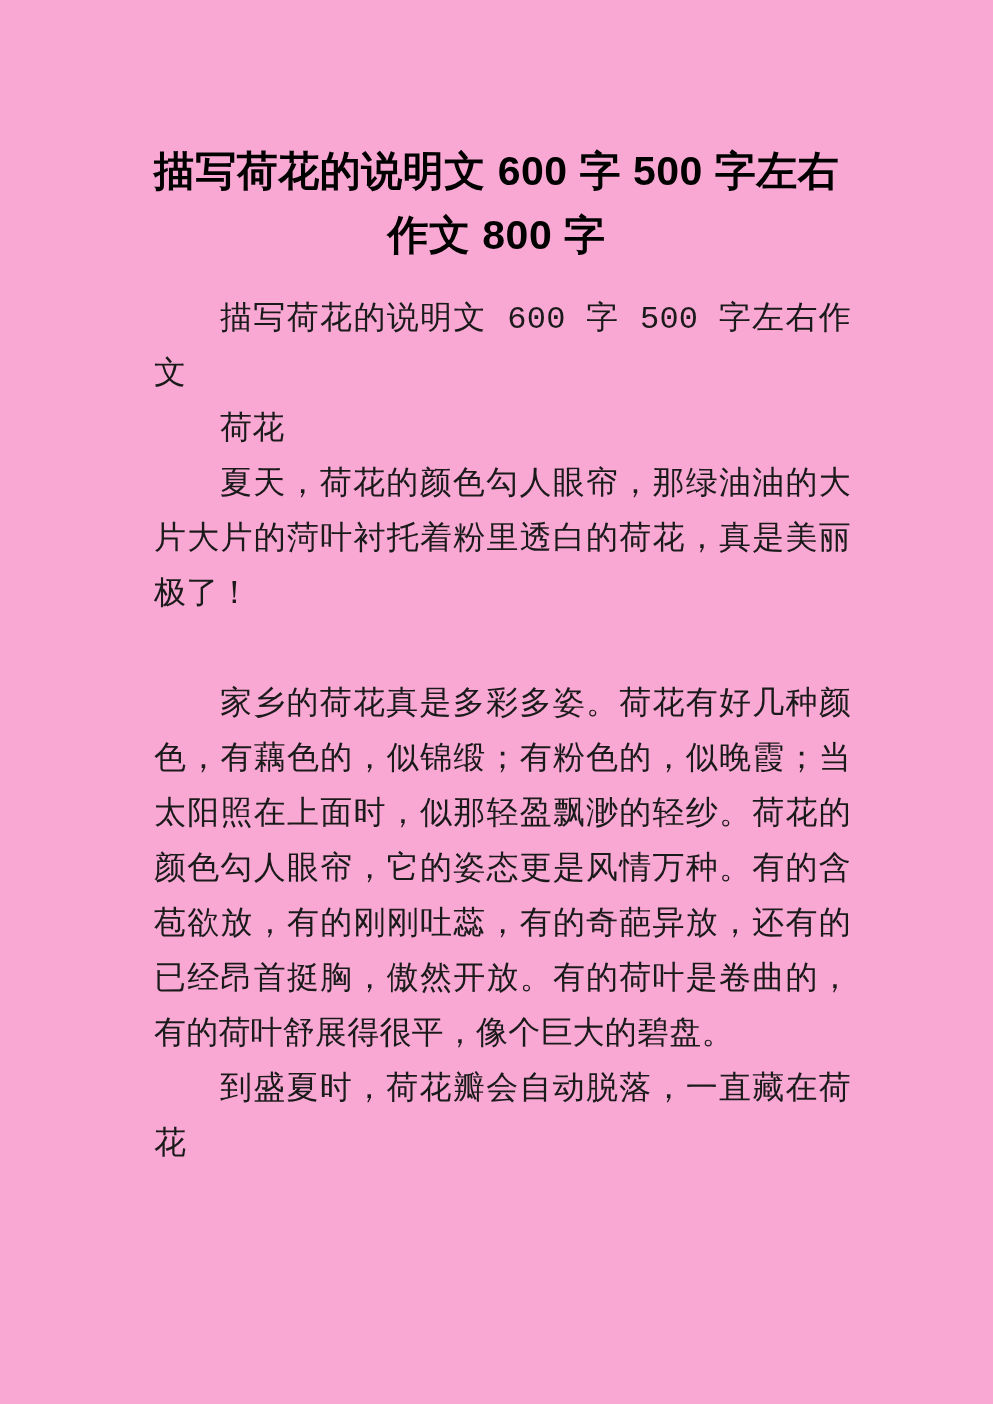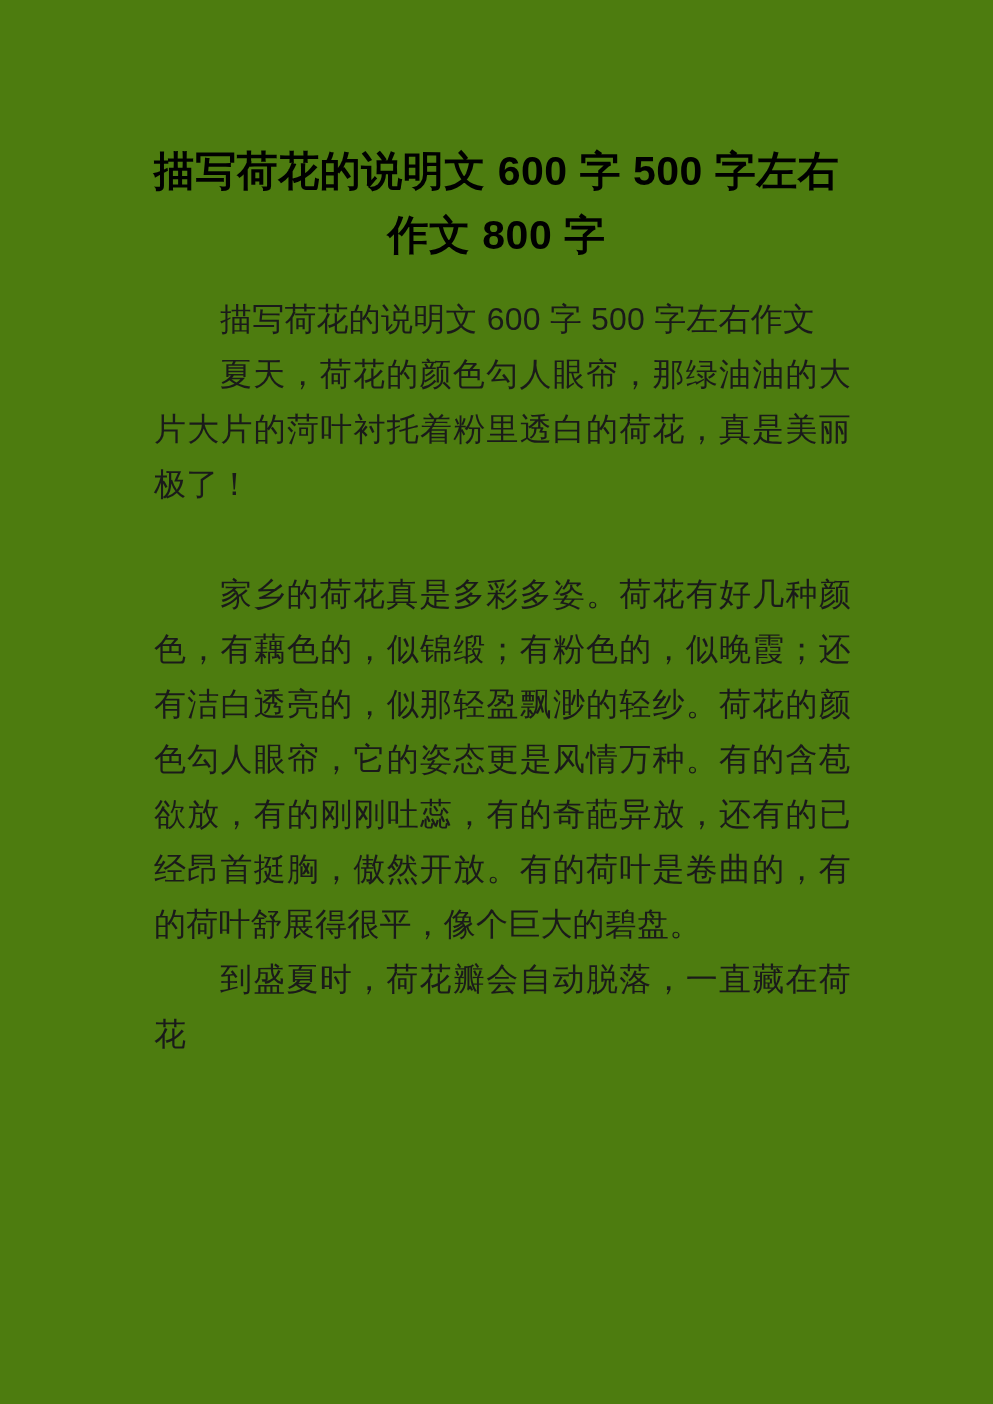--- a/index.html
+++ b/index.html
@@ -14,21 +14,21 @@
     overflow: hidden;
     font-family: "DejaVu Serif", serif;
     color: #000000;
     -webkit-font-smoothing: antialiased;
   }
 
   .page {
     width: 993px;
     height: 1404px;
     box-sizing: border-box;
-    background: #4d7c0f;
+    background: #f9a8d4;
     position: relative;
   }
 
   
   .doc-title {
     position: absolute;
     left: 140px;
     top: 112px;
     width: 713px;
     text-align: center;
@@ -43,21 +43,21 @@
 
   
   .doc-body {
     position: absolute;
     left: 154px;
     top: 292px;
     width: 697px;
   }
 
   .para {
-    font-family: Liberation Sans, sans-serif;
+    font-family: Liberation Mono, monospace;
     font-size: 32px;
     line-height: 55px;
     color: #1a1a1a;
     text-align: justify;
     text-justify: inter-ideograph;
     margin: 0;
     letter-spacing: 0.2px;
     word-break: break-all;
   }
 
@@ -73,25 +73,26 @@
 <body>
 
 <div class="page">
 
   <h1 class="doc-title">描写荷花的说明文 600 字 500 字左右作文 800 字</h1>
 
   <div class="doc-body">
 
     <p class="para indent">描写荷花的说明文 600 字 500 字左右作文</p>
 
+    <p class="para indent">荷花</p>
 
     <p class="para indent">夏天，荷花的颜色勾人眼帘，那绿油油的大片大片的菏叶衬托着粉里透白的荷花，真是美丽极了！</p>
 
     <div class="spacer-line"></div>
 
-    <p class="para indent">家乡的荷花真是多彩多姿。荷花有好几种颜色，有藕色的，似锦缎；有粉色的，似晚霞；还有洁白透亮的，似那轻盈飘渺的轻纱。荷花的颜色勾人眼帘，它的姿态更是风情万种。有的含苞欲放，有的刚刚吐蕊，有的奇葩异放，还有的已经昂首挺胸，傲然开放。有的荷叶是卷曲的，有的荷叶舒展得很平，像个巨大的碧盘。</p>
+    <p class="para indent">家乡的荷花真是多彩多姿。荷花有好几种颜色，有藕色的，似锦缎；有粉色的，似晚霞；当太阳照在上面时，似那轻盈飘渺的轻纱。荷花的颜色勾人眼帘，它的姿态更是风情万种。有的含苞欲放，有的刚刚吐蕊，有的奇葩异放，还有的已经昂首挺胸，傲然开放。有的荷叶是卷曲的，有的荷叶舒展得很平，像个巨大的碧盘。</p>
 
 
     <p class="para indent">到盛夏时，荷花瓣会自动脱落，一直藏在荷花</p>
 
   </div>
 
 </div>
 
 </body></html>

